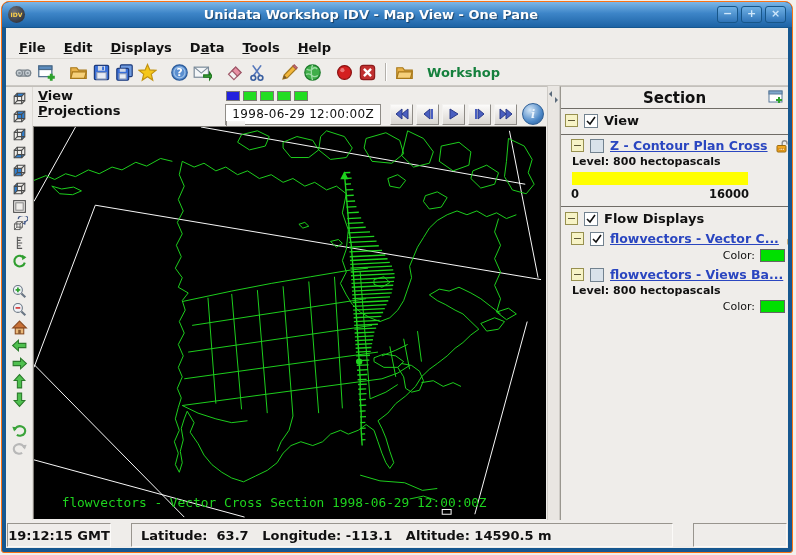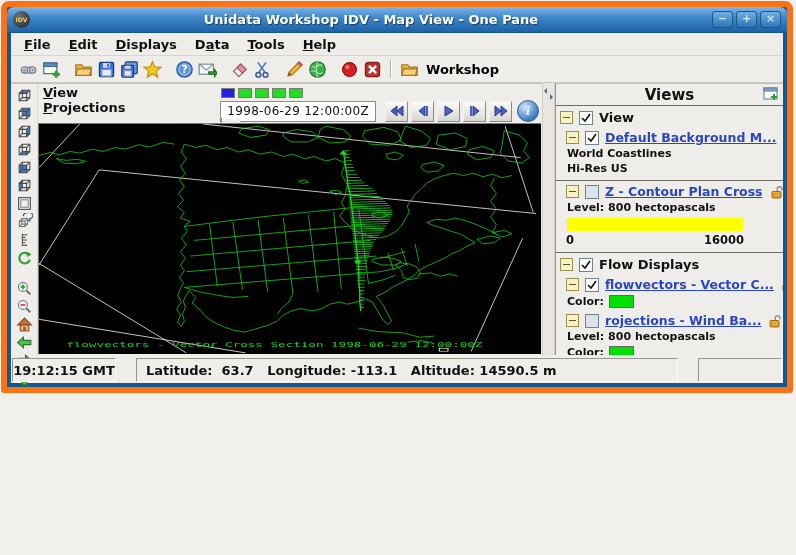--- a/index.html
+++ b/index.html
@@ -1,30 +1,30 @@
 <!DOCTYPE html>
 <html><head>
 <meta charset="utf-8">
 <style>
   html,body{margin:0;padding:0;}
   body{width:796px;height:555px;background:#f2f0ed;font-family:"DejaVu Sans","Liberation Sans",sans-serif;font-size:12px;color:#111;position:relative;overflow:hidden;}
-  .window{position:absolute;left:1px;top:1px;width:792px;height:392px;background:#16578f;border:6px solid #f97316;border-radius:8px 8px 3px 3px;box-sizing:border-box;overflow:hidden;}
+  .window{position:absolute;left:1px;top:1px;width:792px;height:552px;background:#16578f;border:1px solid #f97316;border-radius:8px 8px 3px 3px;box-sizing:border-box;overflow:hidden;}
   .titlebar{height:25px;display:flex;align-items:center;padding:0 6px;gap:6px;background:linear-gradient(180deg,#7cb7e8 0%,#3d85c8 45%,#1d63a5 100%);border-radius:7px 7px 0 0;}
   .app-icon{width:17px;height:17px;border-radius:50%;background:radial-gradient(circle at 35% 30%,#6a6f7a,#23252c);color:#ffd24a;font-size:6px;font-weight:bold;display:flex;align-items:center;justify-content:center;flex:none;}
   .title{flex:1;text-align:center;color:#fff;font-weight:bold;font-size:13px;text-shadow:1px 1px 1px rgba(0,0,0,.45);}
   .winbtns{display:flex;gap:3px;}
   .winbtn{width:19px;height:15px;border-radius:3px;background:linear-gradient(#6fb0e4,#2f74b8);border:1px solid #175689;color:#cfe7fb;font-size:11px;font-weight:bold;line-height:13px;text-align:center;cursor:default;}
   .content{position:absolute;left:4px;right:4px;top:26px;bottom:4px;background:#efedea;display:flex;flex-direction:column;}
-  .menubar{height:22px;display:flex;align-items:center;padding:0 4px;border-bottom:1px solid #d9d6d1;flex:none;}
+  .menubar{height:22px;display:flex;align-items:center;padding:0 4px;border-bottom:1px solid #d9d6d1;flex:none;margin-top:8px;}
   .menu-item{padding:2px 9px;font-weight:bold;font-size:13px;}
   .toolbar{height:26px;display:flex;align-items:center;padding:0 8px;border-bottom:1px solid #ccc9c4;flex:none;}
   .ticon{width:19px;height:18px;margin-right:4px;flex:none;}
   .tgap{margin-left:9px;}
   .tsep{width:1px;height:18px;background:#b3b0ab;border-right:1px solid #fff;margin:0 8px 0 4px;flex:none;}
-  .workshop{font-weight:bold;font-size:13px;color:#000000;margin-left:3px;}
+  .workshop{font-weight:bold;font-size:13px;color:#15803d;margin-left:9px;}
   .main{flex:1;display:flex;min-height:0;}
   .viewpanel{flex:1;display:flex;background:#efedea;min-width:0;border-top:1px solid #c3c0bb;}
   .side-toolbar{width:26px;display:flex;flex-direction:column;align-items:center;padding-top:3px;border-right:1px solid #dcd9d4;flex:none;}
   .sicon{width:17px;height:17px;margin-bottom:1px;flex:none;}
   .gap1{margin-top:13px;} .gap2{margin-top:12px;}
   .view-main{flex:1;display:flex;flex-direction:column;min-width:0;}
   .controls-row{height:37px;display:flex;align-items:flex-end;padding:1px 3px 1px 5px;flex:none;}
   .vmenus{display:flex;font-weight:bold;font-size:13px;margin-bottom:7px;flex-direction:column;}
   .vmenu{margin-right:19px;}
   .time-widget{margin-left:auto;display:flex;flex-direction:column;align-items:flex-start;}
@@ -54,21 +54,21 @@
   .cb svg{display:none;width:12px;height:12px;}
   .cb.checked{background:#fff;}
   .cb.checked svg{display:block;}
   .litem{padding:3px 3px 1px 10px;}
   .litem-head{display:flex;align-items:center;gap:6px;}
   .llink{color:#2a46c0;font-weight:bold;text-decoration:underline;font-size:12.5px;white-space:nowrap;}
   .l-icons{margin-left:auto;display:flex;gap:8px;align-items:center;padding-right:3px;}
   .ldetail{font-weight:bold;font-size:11px;padding:2px 0 0 1px;color:#111;}
   .colorbar{height:13px;width:176px;margin:4px 0 0 1px;}
   .bar-labels{display:flex;justify-content:space-between;font-weight:bold;font-size:11.5px;width:178px;padding-top:2px;}
-  .color-row{display:flex;align-items:center;gap:5px;font-weight:bold;font-size:11px;padding:3px 0 1px 1px;}
+  .color-row{display:flex;align-items:center;gap:5px;font-weight:normal;font-size:11px;padding:3px 0 1px 1px;justify-content:flex-end;}
   .swatch{width:23px;height:11px;border:1px solid #666;}
   .statusbar{height:24px;display:flex;gap:20px;padding:3px 1px 1px 1px;flex:none;}
   .sbox{border:1px solid;border-color:#98958e #fbfaf8 #fbfaf8 #98958e;display:flex;align-items:center;font-weight:bold;font-size:13px;background:#efedea;box-sizing:border-box;}
   .sb-clock{width:104px;justify-content:center;flex:none;}
   .sb-pos{width:542px;padding-left:9px;flex:none;white-space:pre;}
   .sb-extra{flex:1;}
   .defs{position:absolute;width:0;height:0;overflow:hidden;}
 </style>
 </head>
 <body>
@@ -502,55 +502,35 @@
 
       <div class="divider">
         <svg class="div-arrows" width="11" height="16" viewBox="0 0 11 16">
           <polygon points="4,2 1,5 4,8" fill="#5a6a7a"></polygon>
           <polygon points="7,8 10,11 7,14" fill="#5a6a7a"></polygon>
         </svg>
       </div>
 
       <div class="legend">
         <div class="legend-header">
-          <span>Views</span>
+          <span>Section</span>
           <svg class="float-icon" width="16" height="14" viewBox="0 0 16 14">
               <use href="#float-win"></use>
             </svg>
         </div>
 
         <div class="lsection first">
           <div class="lsec-head">
             <span class="collapse"></span>
             <span class="cb checked">
                 <svg viewBox="0 0 12 12">
                   <polyline points="2,6 5,9 10,2" fill="none" stroke="#111" stroke-width="1.6"></polyline>
                 </svg>
               </span>
             <span>View</span>
-          </div>
-          <div class="litem">
-            <div class="litem-head">
-              <span class="collapse"></span>
-              <span class="cb checked">
-                  <svg viewBox="0 0 12 12">
-                    <polyline points="2,6 5,9 10,2" fill="none" stroke="#111" stroke-width="1.6"></polyline>
-                  </svg>
-                </span>
-              <span class="llink">Default Background M...</span>
-              <span class="l-icons">
-                <svg width="15" height="14" viewBox="0 0 15 14">
-                    <path d="M5,6.5 V4.2 a2.4,2.4 0 0 1 4.8,0 V6.5" fill="none" stroke="#8f8f8f" stroke-width="1.4"></path>
-                    <use href="#lock-body"></use>
-                  </svg>
-
-              </span>
-            </div>
-            <div class="ldetail">World Coastlines</div>
-            <div class="ldetail">Hi-Res US</div>
           </div>
         </div>
 
         <div class="lsection">
           <div class="litem">
             <div class="litem-head">
               <span class="collapse"></span>
               <span class="cb"></span>
               <span class="llink">Z - Contour Plan Cross</span>
               <span class="l-icons">
@@ -599,21 +579,21 @@
             </div>
             <div class="color-row">
               <span>Color:</span>
               <span class="swatch" id="swatch-vector" style="background: rgb(0, 224, 0);"></span>
             </div>
           </div>
           <div class="litem">
             <div class="litem-head">
               <span class="collapse"></span>
               <span class="cb"></span>
-              <span class="llink">rojections - Wind Ba...</span>
+              <span class="llink">flowvectors - Views Ba...</span>
               <span class="l-icons">
                 <svg width="15" height="14" viewBox="0 0 15 14">
                     <path d="M8.2,6.5 V4.2 a2.4,2.4 0 0 1 4.8,0 V5.6" fill="none" stroke="#8f8f8f" stroke-width="1.4"></path>
                     <use href="#lock-body"></use>
                   </svg>
 
               </span>
             </div>
             <div class="ldetail">Level: 800 hectopascals</div>
             <div class="color-row">

